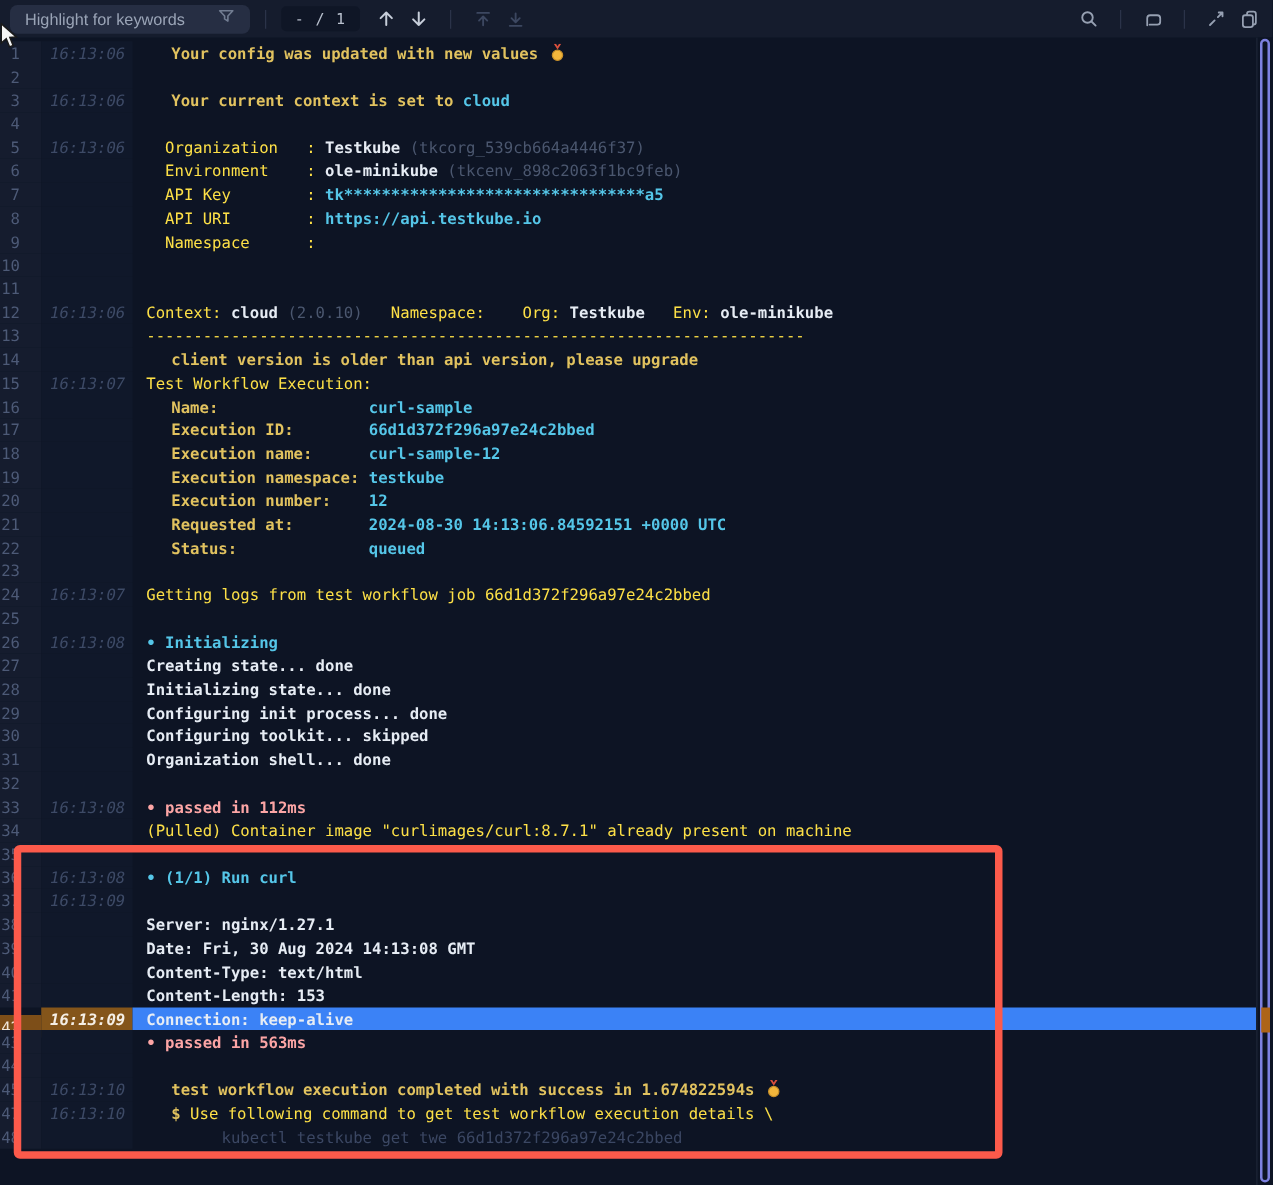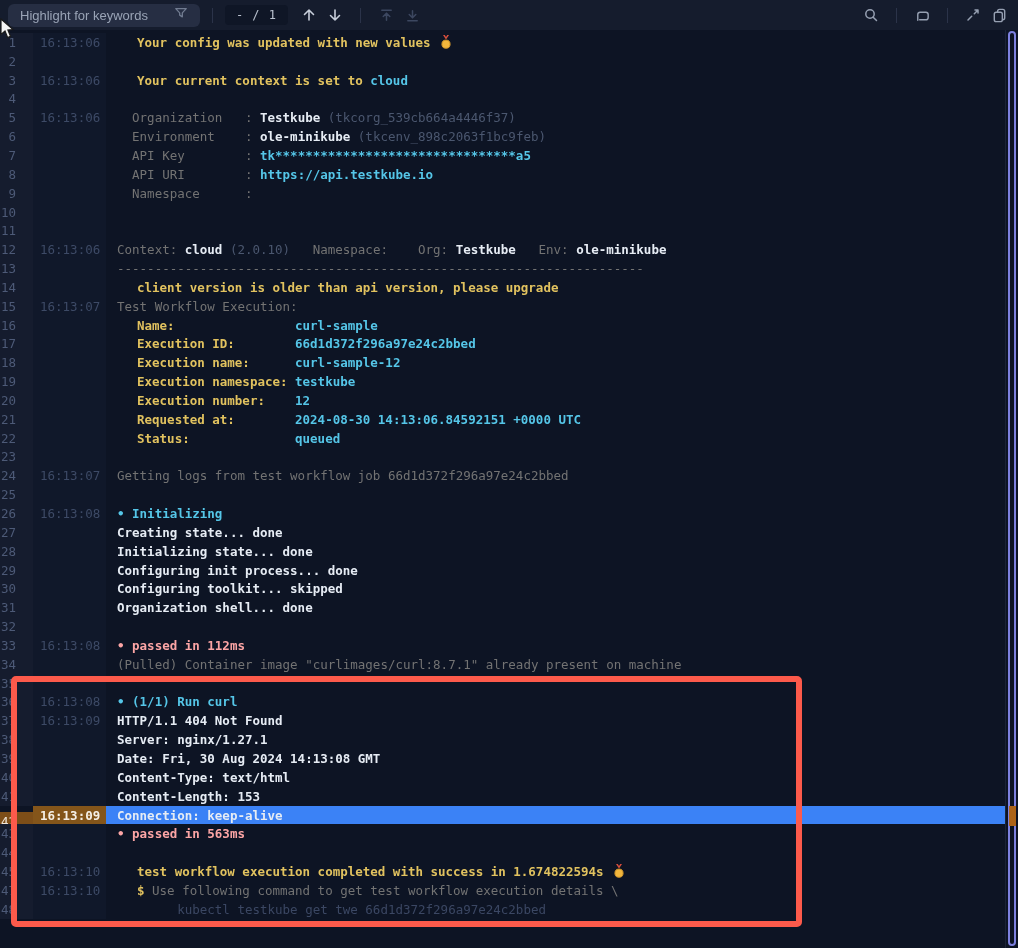--- a/index.html
+++ b/index.html
@@ -24,27 +24,27 @@
   .stroke-icon  { stroke:#96a0b2; }
   .spacer { flex:1; }
 
   
   .log { position:absolute; top:30px; left:0; right:13px; bottom:0; padding-top:3px;
          font-family:"DejaVu Sans Mono", monospace; font-size:12.5px; overflow:hidden; }
   .row { display:flex; height:18.85px; align-items:center; }
   .num { width:33px; background:#151c2e; color:#4d5a77; text-align:right;
          padding-right:17px; height:100%; display:flex; align-items:center; justify-content:flex-end; }
   .ts  { width:73px; background:#10182a; color:#3d4a66; padding-left:7px; height:100%;
-         display:flex; align-items:center; }
+         display:flex; align-items:center;font-style:italic; }
   .ct  { flex:1; padding-left:11px; white-space:pre; height:100%; display:flex; align-items:center; }
   .c-yellow { color:#e1c25f; font-weight:bold;margin-left:20px; }
   .c-cyan   { color:#55c6e8; font-weight:bold; }
   .c-white  { color:#e6ecf4; font-weight:bold; }
   .c-green  { color:#fca5a5; font-weight:bold;text-align:right; }
-  .c-gray   { color:#737373; }
+  .c-gray   { color:#fde047; }
   .c-dim    { color:#4b576f; }
   .c-faint  { color:#3b4763; }
   .row.hl .num { background:#7d4e18; color:#f0e6d8;margin-top:12px; }
   .row.hl .ts  { background:#84551a; color:#f5efe6; font-weight:bold; }
   .row.hl .ct  { background:#3b82f6; }
   .icon-medal { display:inline-flex; margin-left:2px; }
 
   
   .scrollbar { position:absolute; top:30px; right:0; width:13px; bottom:0; background:#0d1424;
                border-left:1px solid #1c2436; z-index:6; }
@@ -319,21 +319,20 @@
         <span class="ct"></span>
       </div>
       <div class="row">
         <span class="num">36</span>
         <span class="ts">16:13:08</span>
         <span class="ct"><span class="c-cyan">• (1/1) Run curl</span></span>
       </div>
       <div class="row">
         <span class="num">37</span>
         <span class="ts">16:13:09</span>
-        <span class="ct"><span class="c-white">HTTP/1.1 404 Not Found</span></span>
       </div>
       <div class="row">
         <span class="num">38</span>
         <span class="ts"></span>
         <span class="ct"><span class="c-white">Server: nginx/1.27.1</span></span>
       </div>
       <div class="row">
         <span class="num">39</span>
         <span class="ts"></span>
         <span class="ct"><span class="c-white">Date: Fri, 30 Aug 2024 14:13:08 GMT</span></span>

